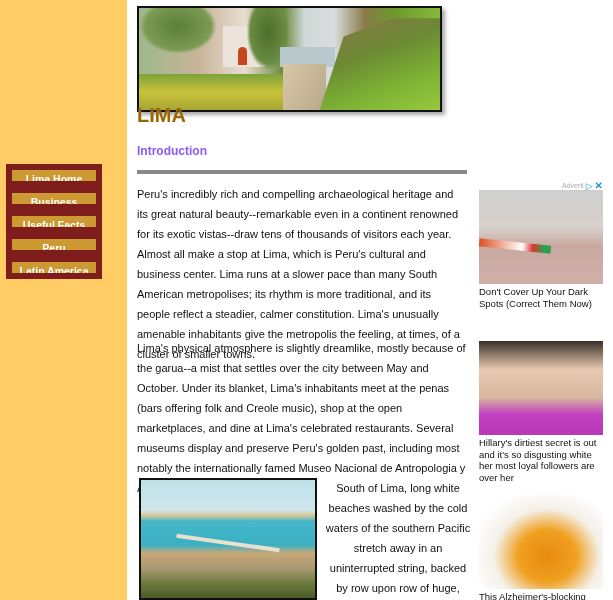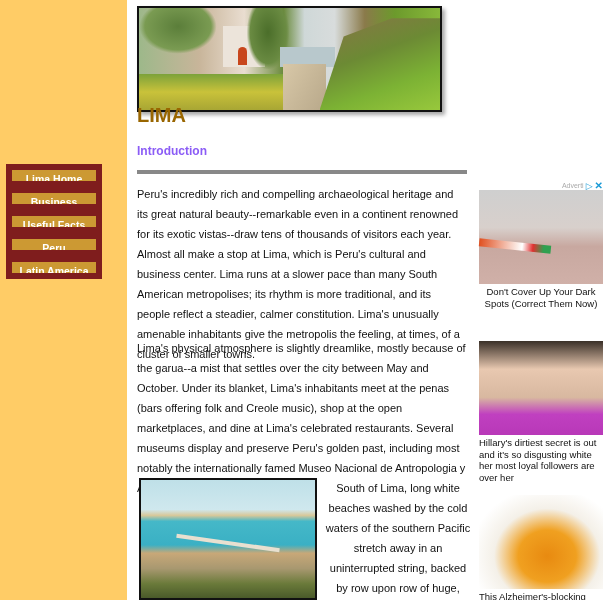--- a/index.html
+++ b/index.html
@@ -85,21 +85,21 @@
     .ads { position: absolute; left: 479px; top: 178px; width: 124px; }
     .ad-choices {
       position: absolute; right: 0; top: 2px; font-size: 7px; color: #aaa;
       display: flex; align-items: center; gap: 2px;
     }
     .ad-choices .tri { color: #1a9ad6; font-size: 9px; }
     .ad-choices .x { color: #1a9ad6; font-size: 10px; font-weight: bold; }
     .ad { position: absolute; left: 0; width: 124px; }
     .ad-img { width: 124px; height: 94px; }
     .ad-title { font-size: 9.5px; line-height: 11.5px; color: #111; margin-top: 2px; }
-    .ad1 { top: 12px; text-align: center; }
+    .ad1 { top: 12px; }
     .ad1 .ad-img { background: linear-gradient(180deg, #cfcfcf 0%, #d8d0cc 40%, #c8a8a0 60%, #d0b0a8 100%); position: relative; }
     .ad1 .brush { position: absolute; left: 0; top: 52px; width: 72px; height: 8px; background: linear-gradient(90deg, #e05020, #fff 60%, #e03030 75%, #30a050 90%); transform: rotate(6deg); }
     .ad2 { top: 163px; }
     .ad2 .ad-img { background: linear-gradient(180deg, #3a3028 0%, #e8c8b0 30%, #d8b8a0 60%, #c040c0 78%, #b838b8 100%); }
     .ad3 { top: 317px; }
     .ad3 .ad-img { background: radial-gradient(ellipse at 55% 65%, #e88a10 0%, #f0a020 30%, #f4f0e8 55%, #ffffff 80%); }
   </style>
 </head>
 <body>
 

